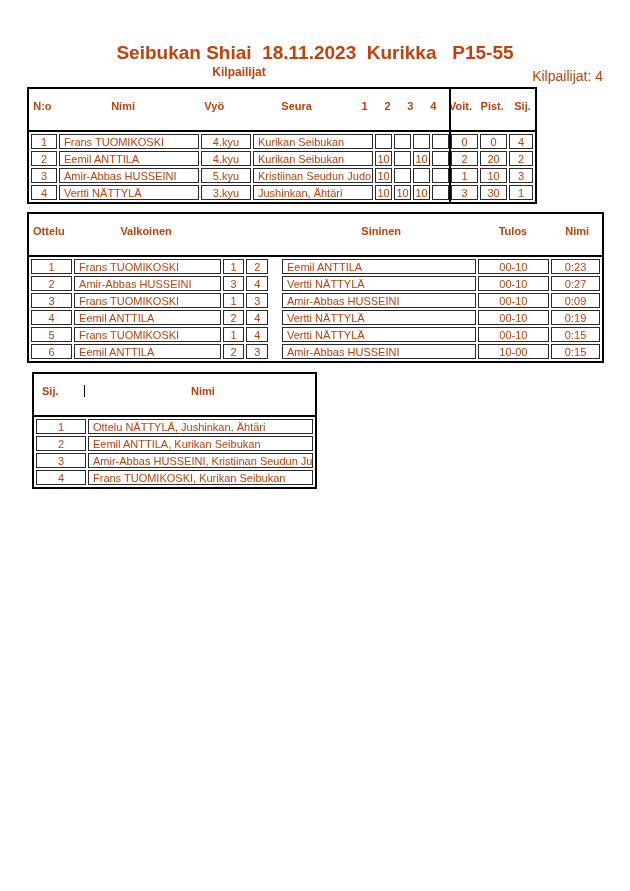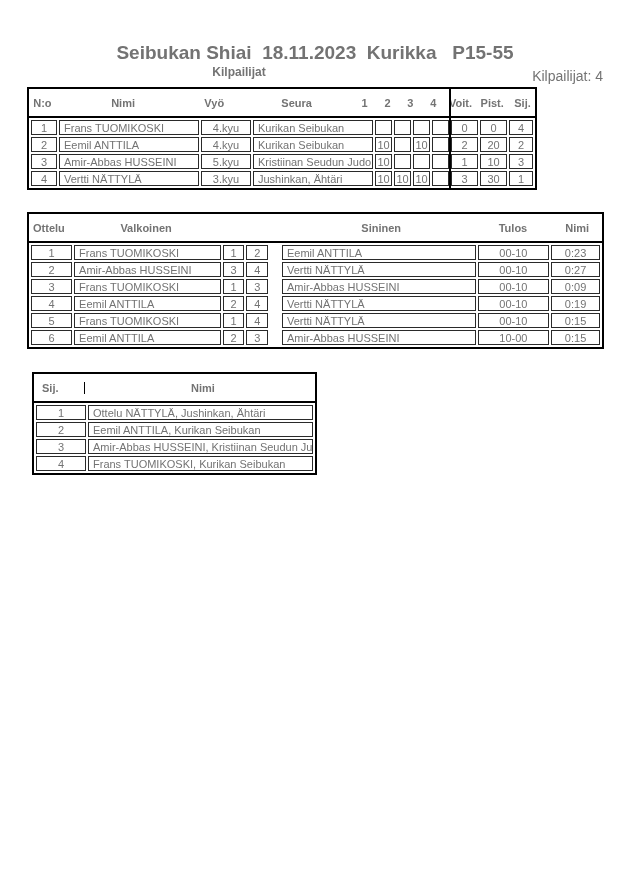--- a/index.html
+++ b/index.html
@@ -2,21 +2,21 @@
 <html><head>
 <meta charset="utf-8">
 <style>
   html, body { margin: 0; padding: 0; background: #ffffff; }
   .page {
     position: relative;
     width: 630px;
     height: 891px;
     background: #ffffff;
     font-family: "Liberation Sans", sans-serif;
-    color: #737373;
+    color: #c2410c;
     overflow: hidden;
   }
   .title {
     position: absolute;
     top: 42px; left: 0; right: 0;
     text-align: center;
     font-size: 19px;
     font-weight: bold;
     white-space: pre;
   }
@@ -40,23 +40,23 @@
     box-sizing: border-box;
     border: 2px solid #000;
     background: #fff;
   }
   .t1 { top: 87px;  left: 27px; width: 510px; }
   .t2 { top: 212px; left: 27px; width: 577px; }
   .t3 { top: 372px; left: 32px; width: 285px; }
   .thead {
     display: flex;
     gap: 8px;
-    padding: 4px 2px;
+    padding: 11px 2px;
     height: 19px;
-    align-items: center;
+    align-items: flex-start;
     border-bottom: 2px solid #000;
     font-weight: bold;
     font-size: 11px;
   }
   .hc {
     box-sizing: border-box;
     display: flex;
     align-items: center;
     justify-content: center;
     white-space: nowrap;

